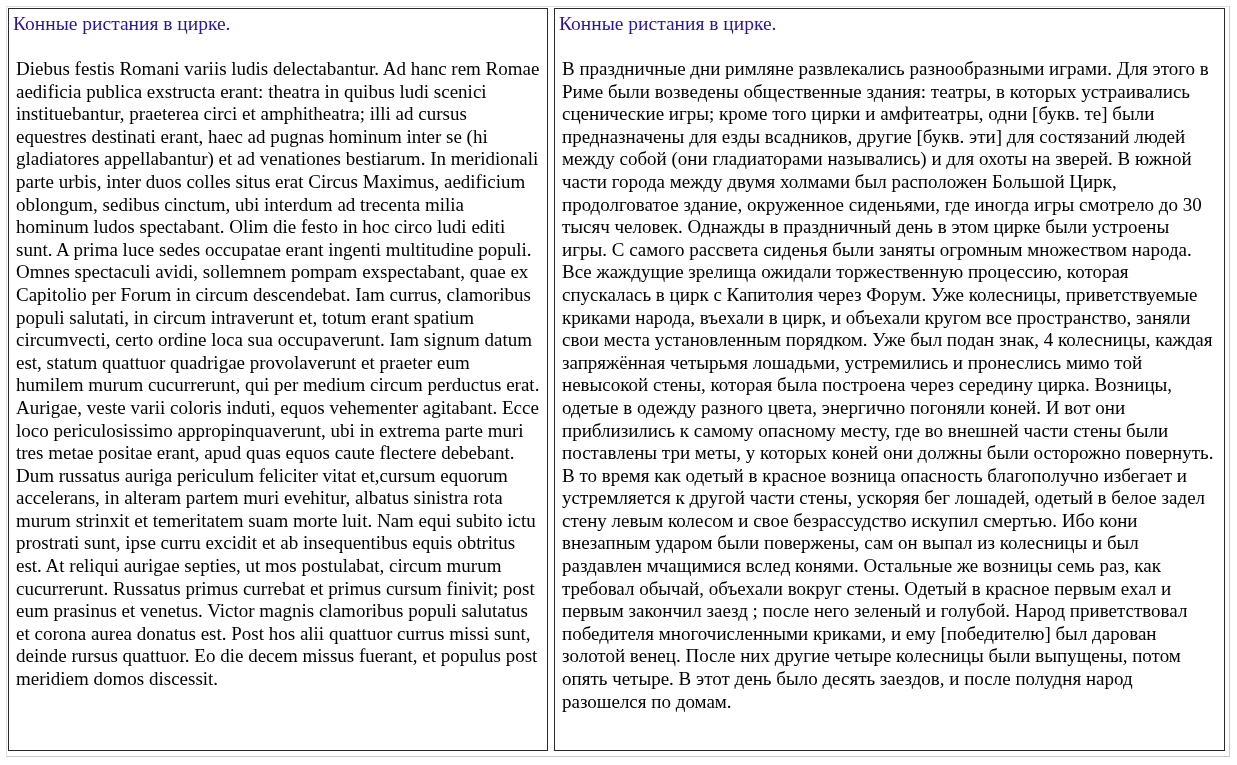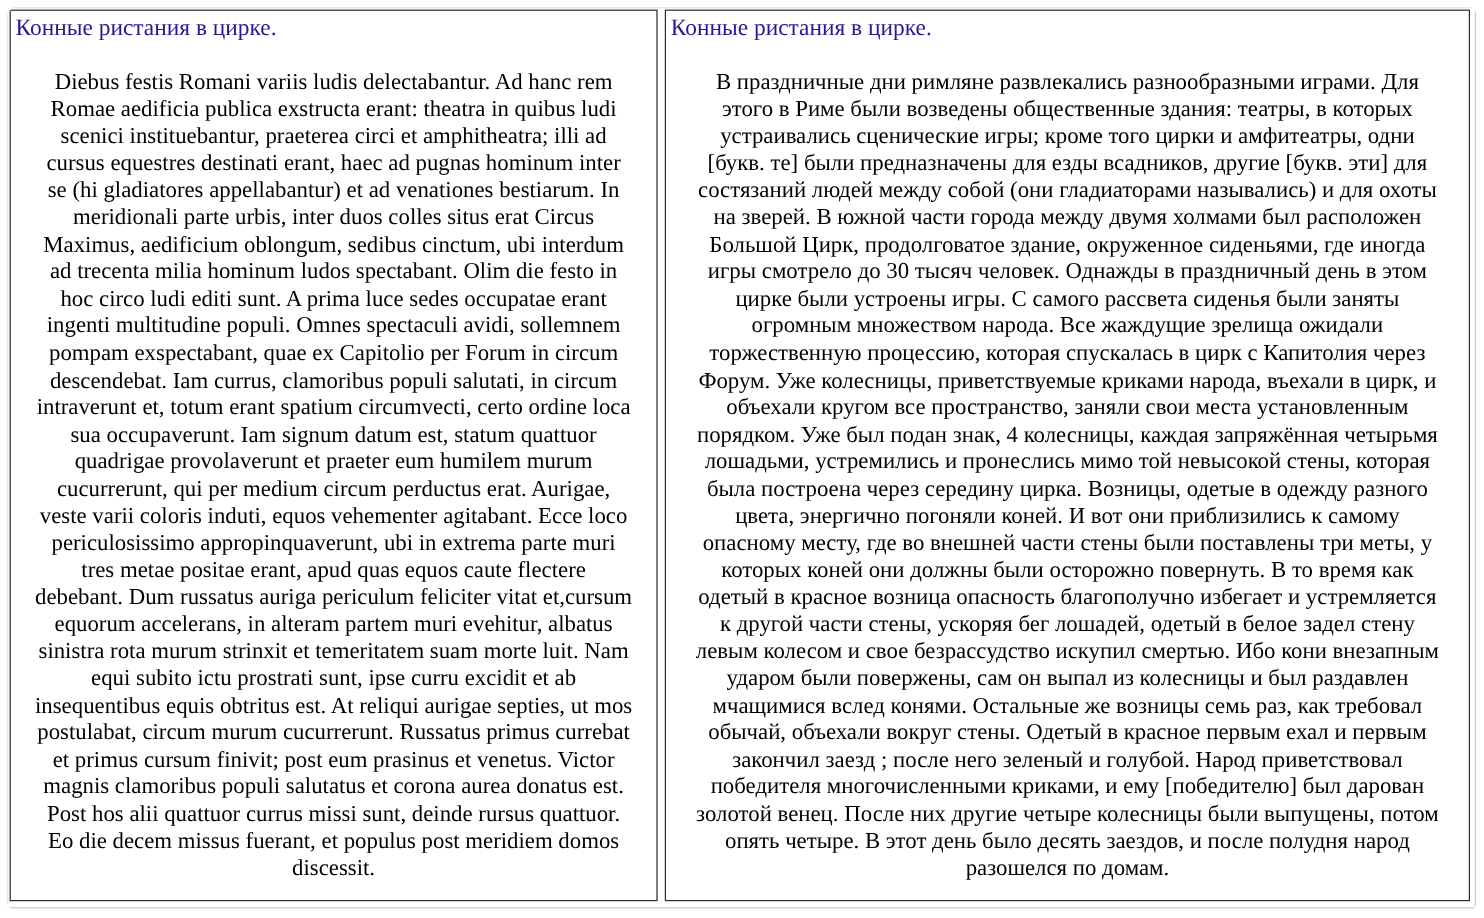--- a/index.html
+++ b/index.html
@@ -8,21 +8,20 @@
     background: #ffffff;
     font-family: "Liberation Serif", "DejaVu Serif", serif;
   }
   .page {
     width: 1237px;
     height: 765px;
     box-sizing: border-box;
     padding: 6px 7px 8px 6px;
     overflow: hidden;
     background: #ffffff;
-    border-radius: 29px;
   }
   .doc-table {
     box-sizing: border-box;
     width: 100%;
     height: 100%;
     border: 1px solid #c9c9c9;
     border-top-color: #e2e2e2;
     border-left-color: #e2e2e2;
     padding: 1px 4px 5px 1px;
     display: flex;
@@ -42,22 +41,22 @@
     color: #2e1493;
     font-size: 19.5px;
     line-height: 23px;
     margin: 0 0 23px 0;
     font-weight: normal;
   }
   .cell-body {
     color: #000000;
     font-size: 19px;
     line-height: 22.6px;
-    margin: 16px;
-    text-align: center;
+    margin: 3px;
+    text-align: left;
   }
 </style>
 </head>
 <body>
 
 <div class="page">
   <div class="doc-table">
 
     <div class="cell latin">
       <p class="cell-title">Конные ристания в цирке.</p>

